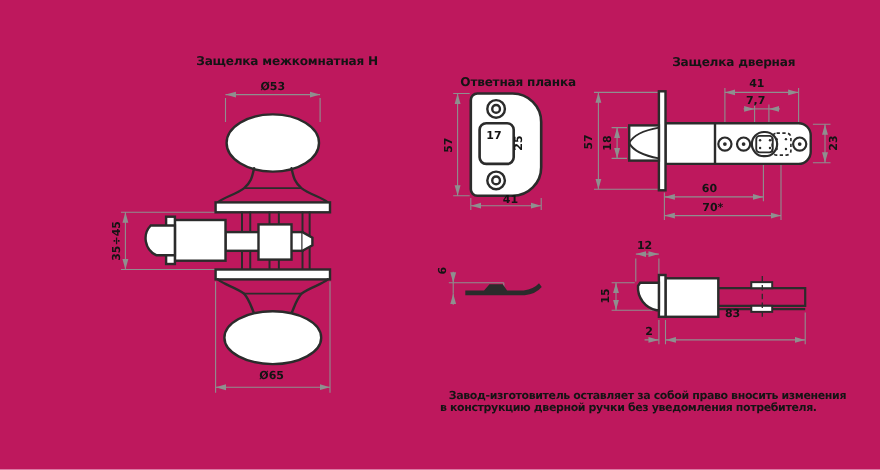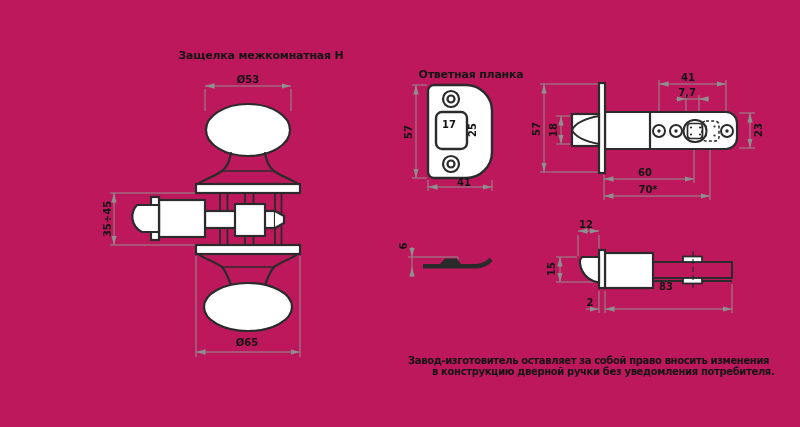--- a/index.html
+++ b/index.html
@@ -164,20 +164,21 @@
     <rect x="683" y="278" width="19" height="5.5" stroke-width="1.8" fill="#ffffff"></rect>
     <line x1="693" y1="251" x2="693" y2="289" stroke-width="1.2" stroke-dasharray="5 3"></line>
     <rect x="605" y="253" width="48" height="35" fill="#ffffff"></rect>
     <rect x="599" y="250" width="6" height="38" fill="#ffffff"></rect>
     <path d="M599,257 L582,257 L580,260 A21,21 0 0 0 597,282 L599,282 Z" fill="#ffffff"></path>
   </g>
 </svg>
 
 <div class="title" style="left:261px;top:49px;">Защелка межкомнатная Н</div>
 <div class="title" style="left:471px;top:50px;margin-top:18px;">Ответная планка</div>
+<div class="title" style="left:667px;top:50px;">Защелка дверная</div>
 
 <div class="dim" style="left:248px;top:79px;">Ø53</div>
 <div class="dim rot" style="left:107px;top:219px;">35÷45</div>
 <div class="dim" style="left:247px;top:342px;">Ø65</div>
 
 <div class="dim rot" style="left:408px;top:132px;">57</div>
 <div class="dim" style="left:449px;top:124px;">17</div>
 <div class="dim rot" style="left:472px;top:130px;">25</div>
 <div class="dim" style="left:464px;top:182px;">41</div>
 <div class="dim rot" style="left:403px;top:246px;">6</div>
@@ -189,15 +190,15 @@
 <div class="dim rot" style="left:758px;top:130px;">23</div>
 <div class="dim" style="left:645px;top:172px;">60</div>
 <div class="dim" style="left:648px;top:189px;">70*</div>
 
 <div class="dim" style="left:586px;top:224px;">12</div>
 <div class="dim rot" style="left:551px;top:269px;">15</div>
 <div class="dim" style="left:590px;top:302px;">2</div>
 <div class="dim" style="left:666px;top:286px;">83</div>
 
 <div class="note" style="left:408px;top:355px;">Завод-изготовитель оставляет за собой право вносить изменения</div>
-<div class="note" style="left:432px;top:366px;">в конструкцию дверной ручки без уведомления потребителя.</div>
+<div class="note" style="left:400px;top:366px;">в конструкцию дверной ручки без уведомления потребителя.</div>
 
 </div>
 
 </body></html>

